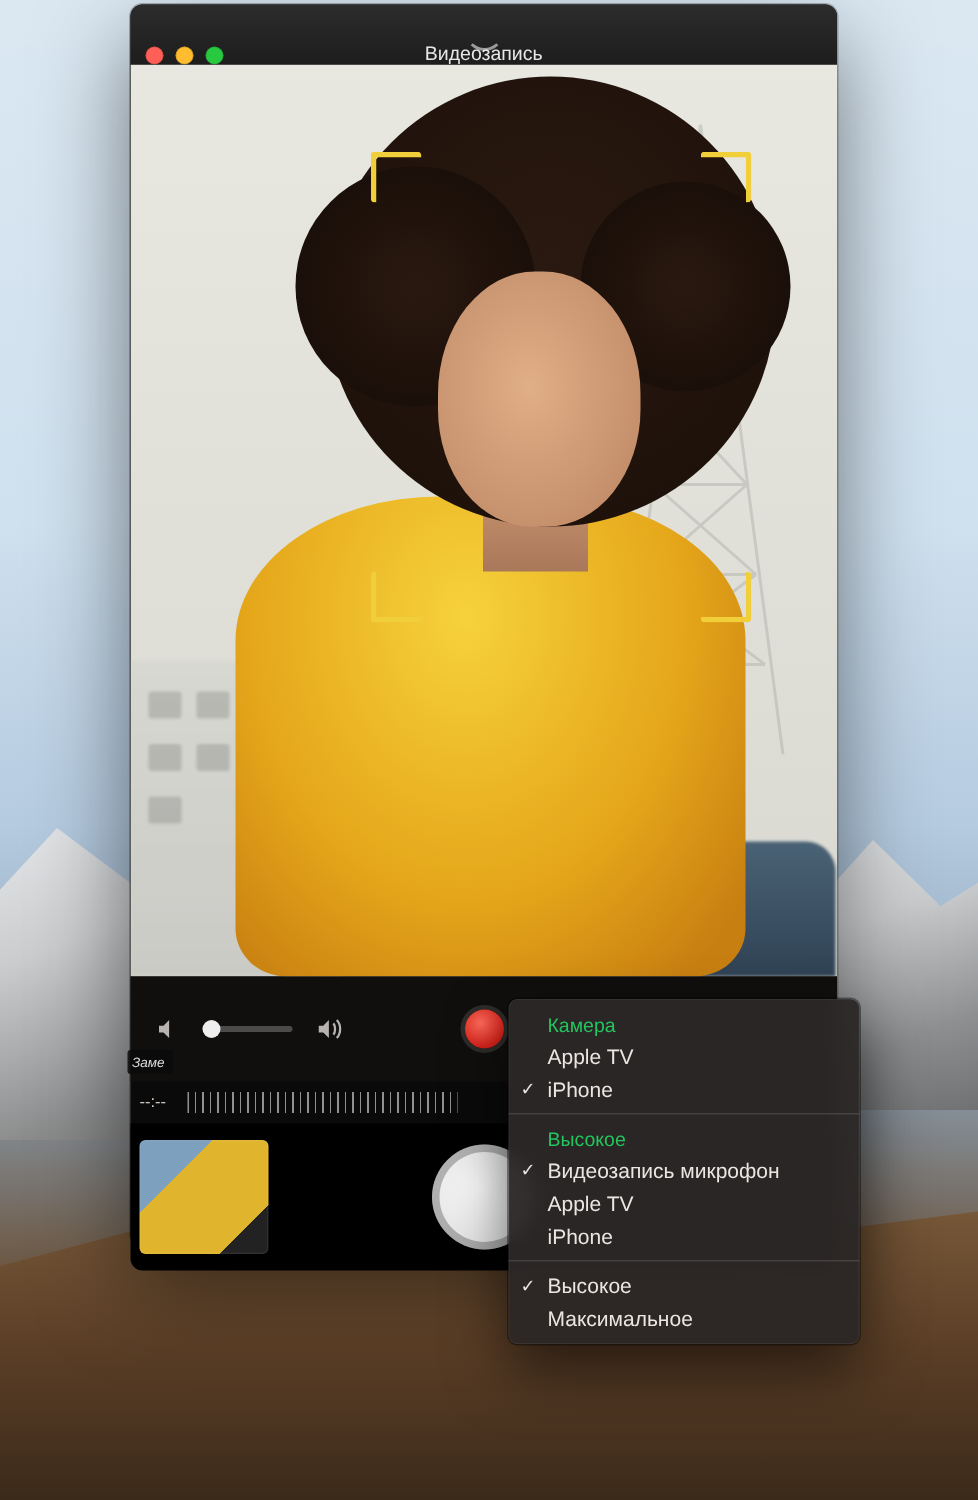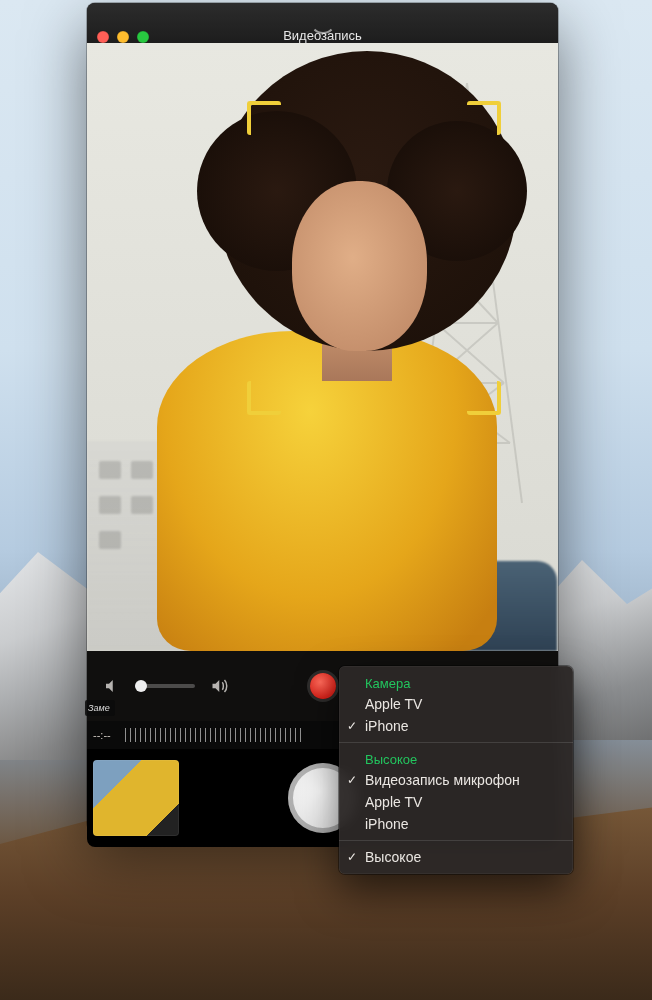--- a/index.html
+++ b/index.html
@@ -450,13 +450,17 @@
   </div>
   <div class="item">
     
     <span>iPhone</span>
   </div>
   <hr>
   <div class="item">
     <span class="check">✓</span>
     <span>Высокое</span>
   </div>
+  <div class="item">
+    
+    <span>Максимальное</span>
+  </div>
 </div>
 
 </body></html>

